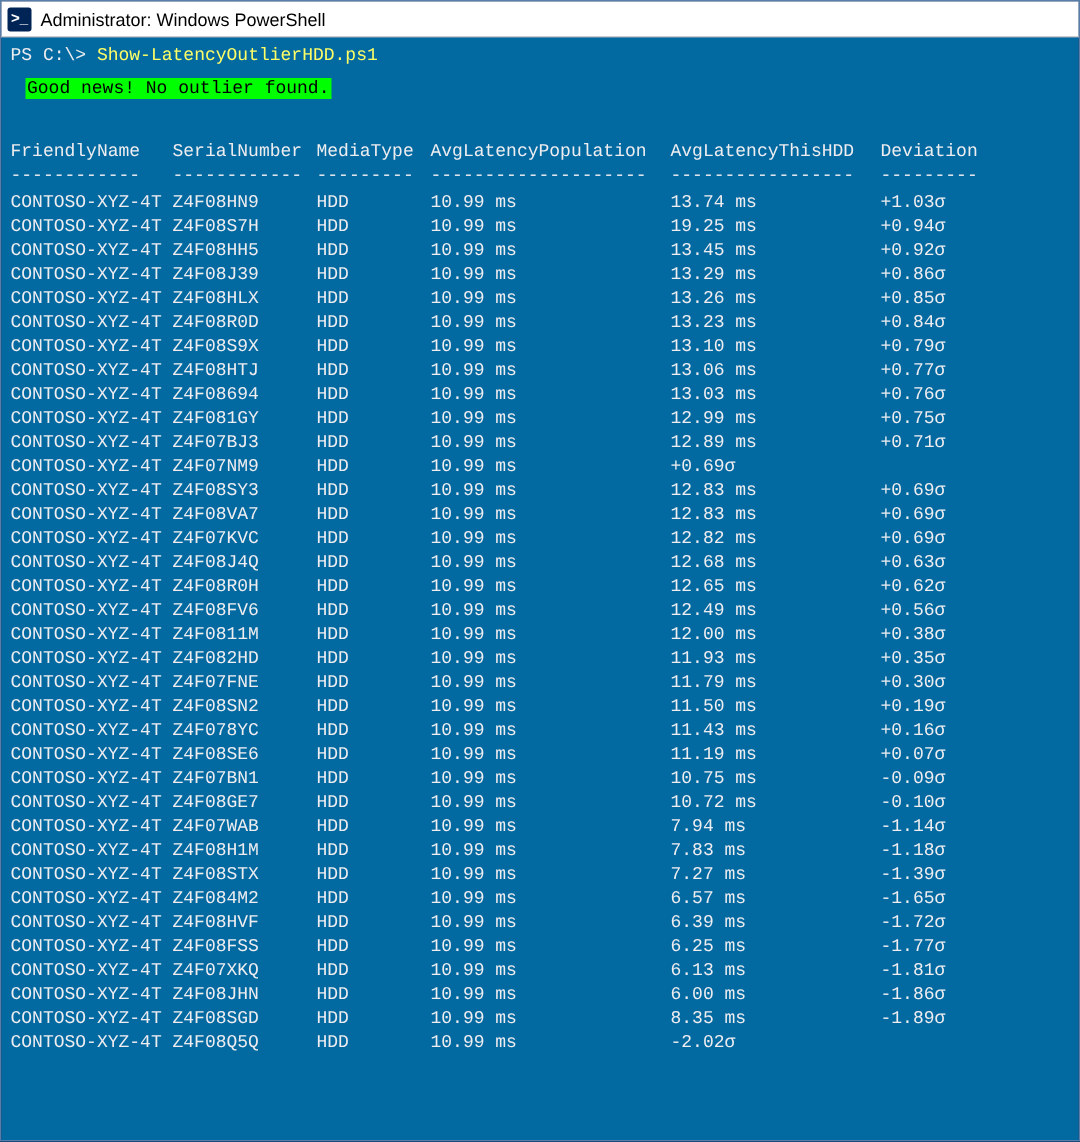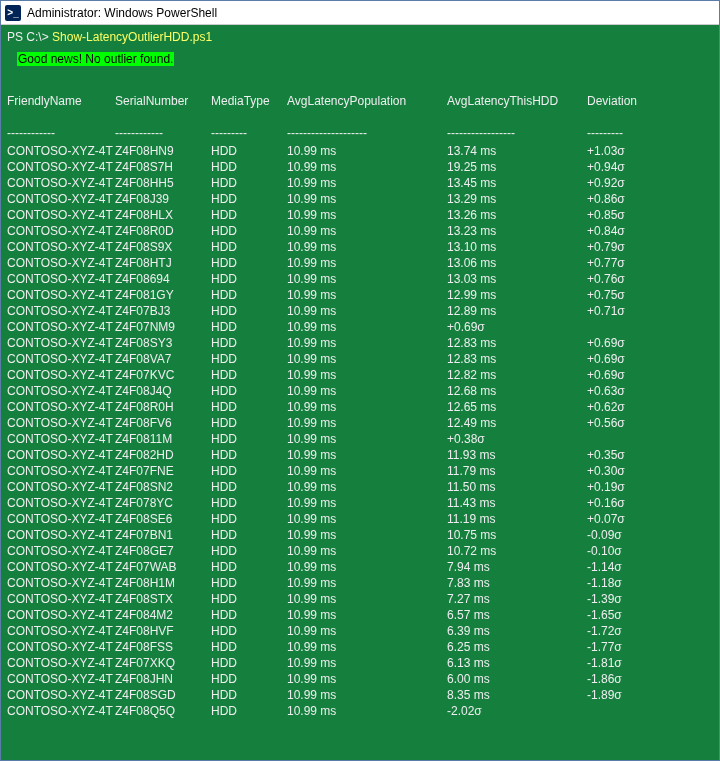--- a/index.html
+++ b/index.html
@@ -40,23 +40,23 @@
     align-items: center;
     justify-content: center;
     margin-right: 6px;
     font-size: 10px;
     color: #fff;
     font-weight: bold;
     font-family: sans-serif;
   }
   .terminal {
     flex: 1;
-    background: #15803d;
+    background: #0369a1;
     color: #eeedf0;
-    font-family: Liberation Sans, sans-serif;
+    font-family: Liberation Mono, monospace;
     font-size: 12px;
     line-height: 16px;
     padding: 4px 6px;
     overflow: hidden;
     white-space: nowrap;
   }
   .prompt-line {
     margin-bottom: 2px;
   }
   .prompt-path { color: #eeedf0; }
@@ -65,21 +65,21 @@
     margin: 6px 0 10px 10px;
   }
   .status-highlight {
     background: #00ff00;
     color: #000;
     padding: 0 1px;
   }
   .header-row {
     color: #eeedf0;
     display: flex;
-    margin-bottom: 16px;
+    margin-bottom: 0;
   }
   .divider-row {
     color: #eeedf0;
     display: flex;
     margin-bottom: 2px;
   }
   .data-row {
     color: #eeedf0;
     display: flex;
   }
@@ -265,20 +265,21 @@
           <span class="col-media">HDD</span>
           <span class="col-avgpop">10.99 ms</span>
           <span class="col-avgthis">12.49 ms</span>
           <span class="col-dev">+0.56σ</span>
         </div>
         <div class="data-row">
           <span class="col-friendly">CONTOSO-XYZ-4T</span>
           <span class="col-serial">Z4F0811M</span>
           <span class="col-media">HDD</span>
           <span class="col-avgpop">10.99 ms</span>
+          <span class="col-avgthis">12.00 ms</span>
           <span class="col-dev">+0.38σ</span>
         </div>
         <div class="data-row">
           <span class="col-friendly">CONTOSO-XYZ-4T</span>
           <span class="col-serial">Z4F082HD</span>
           <span class="col-media">HDD</span>
           <span class="col-avgpop">10.99 ms</span>
           <span class="col-avgthis">11.93 ms</span>
           <span class="col-dev">+0.35σ</span>
         </div>

